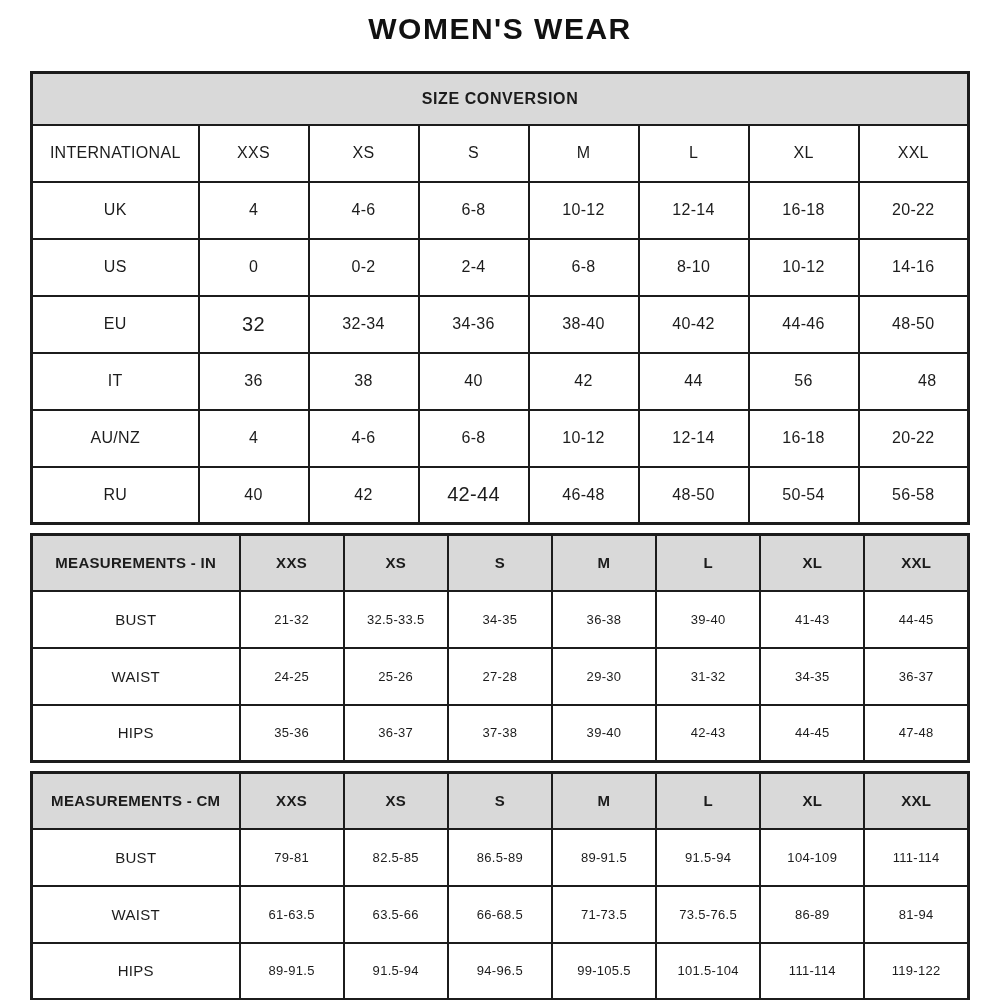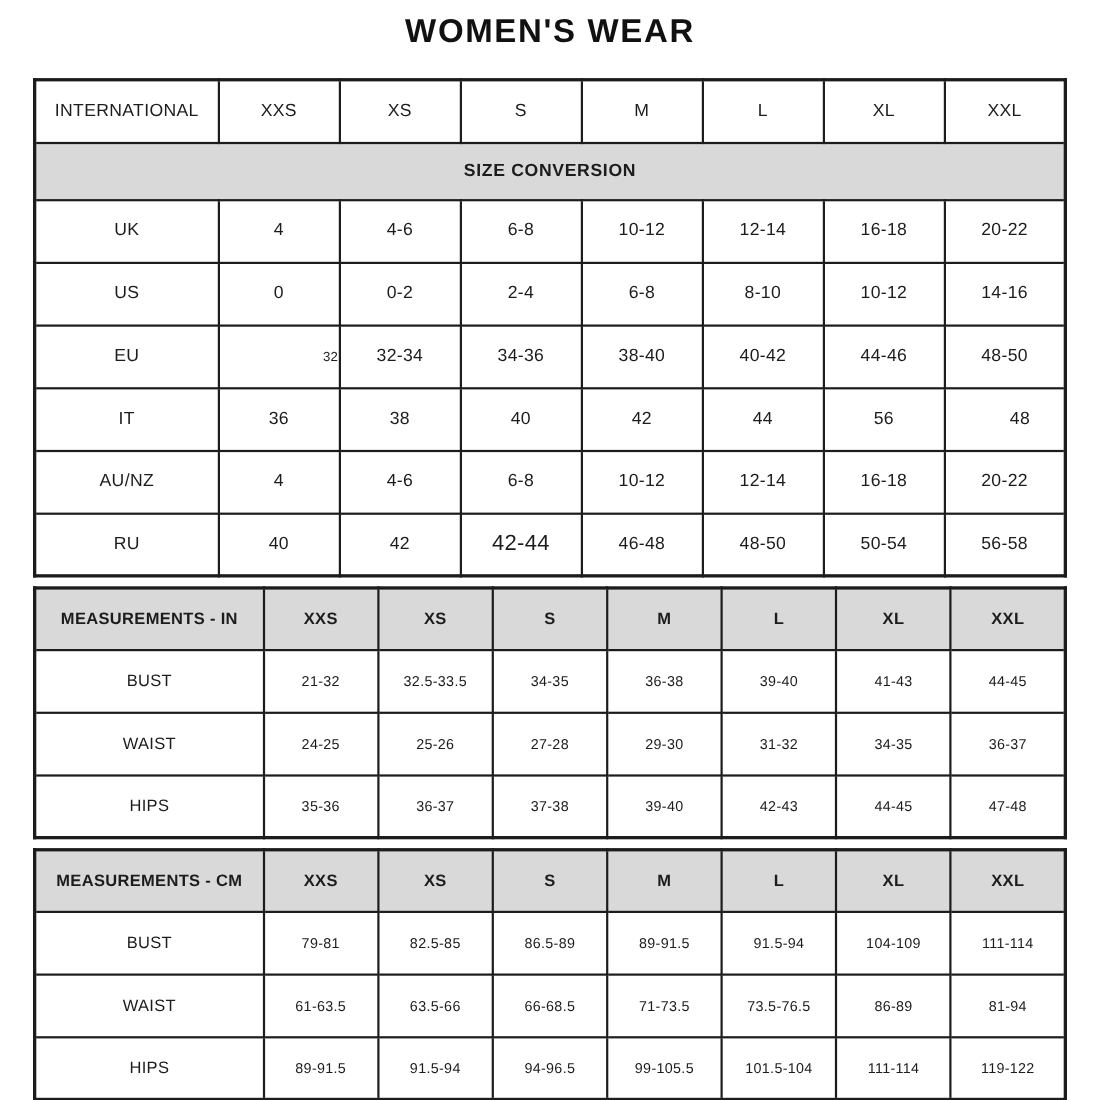--- a/index.html
+++ b/index.html
@@ -77,33 +77,33 @@
       <col>
         <col>
         <col>
         <col>
         <col>
         <col>
         <col>
     </colgroup>
     <tbody>
       <tr>
+        <td class="banner" colspan="8">SIZE CONVERSION</td>
+      </tr>
+
+    <tr>
           <td>INTERNATIONAL</td>
           <td>XXS</td>
           <td>XS</td>
           <td>S</td>
           <td>M</td>
           <td>L</td>
           <td>XL</td>
           <td>XXL</td>
         </tr>
-
-    <tr>
-        <td class="banner" colspan="8">SIZE CONVERSION</td>
-      </tr>
         <tr>
           <td class="row-label" style="font-size: 16px;">UK</td>
           <td class="data-cell" style="font-size: 16px;">4</td>
           <td class="data-cell" style="font-size: 16px;">4-6</td>
           <td class="data-cell" style="font-size: 16px;">6-8</td>
           <td class="data-cell" style="font-size: 16px;">10-12</td>
           <td class="data-cell" style="font-size: 16px;">12-14</td>
           <td class="data-cell" style="font-size: 16px;">16-18</td>
           <td class="data-cell" style="font-size: 16px;">20-22</td>
         </tr>
@@ -112,21 +112,21 @@
           <td class="data-cell" style="font-size: 16px;">0</td>
           <td class="data-cell" style="font-size: 16px;">0-2</td>
           <td class="data-cell" style="font-size: 16px;">2-4</td>
           <td class="data-cell" style="font-size: 16px;">6-8</td>
           <td class="data-cell" style="font-size: 16px; margin-top: 12px;">8-10</td>
           <td class="data-cell" style="font-size: 16px;">10-12</td>
           <td class="data-cell" style="font-size: 16px;">14-16</td>
         </tr>
         <tr>
           <td class="row-label" style="font-size: 16px;">EU</td>
-          <td class="data-cell" style="font-size: 12px; text-align: right;">32</td>
+          <td class="data-cell" style="font-size: 20px;">32</td>
           <td class="data-cell" style="font-size: 16px;">32-34</td>
           <td class="data-cell" style="font-size: 16px;">34-36</td>
           <td class="data-cell" style="font-size: 16px;">38-40</td>
           <td class="data-cell" style="font-size: 16px;">40-42</td>
           <td class="data-cell" style="font-size: 16px;">44-46</td>
           <td class="data-cell" style="font-size: 16px;">48-50</td>
         </tr>
         <tr>
           <td class="row-label" style="font-size: 16px;">IT</td>
           <td class="data-cell" style="font-size: 16px;">36</td>

